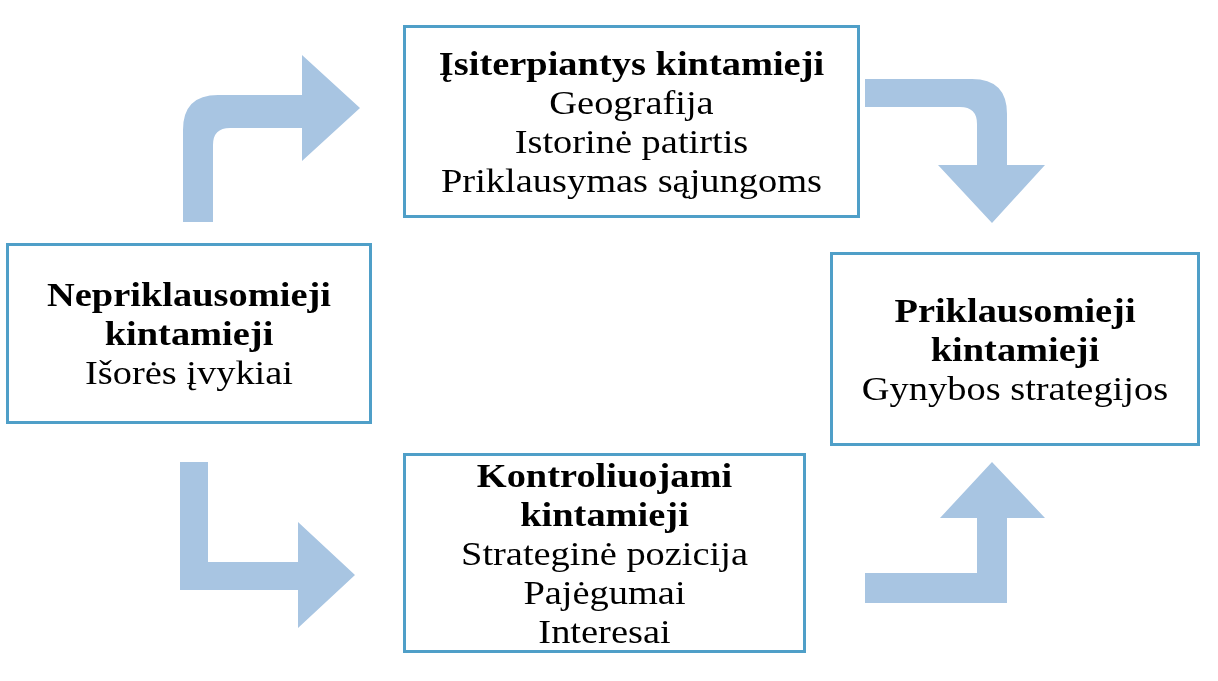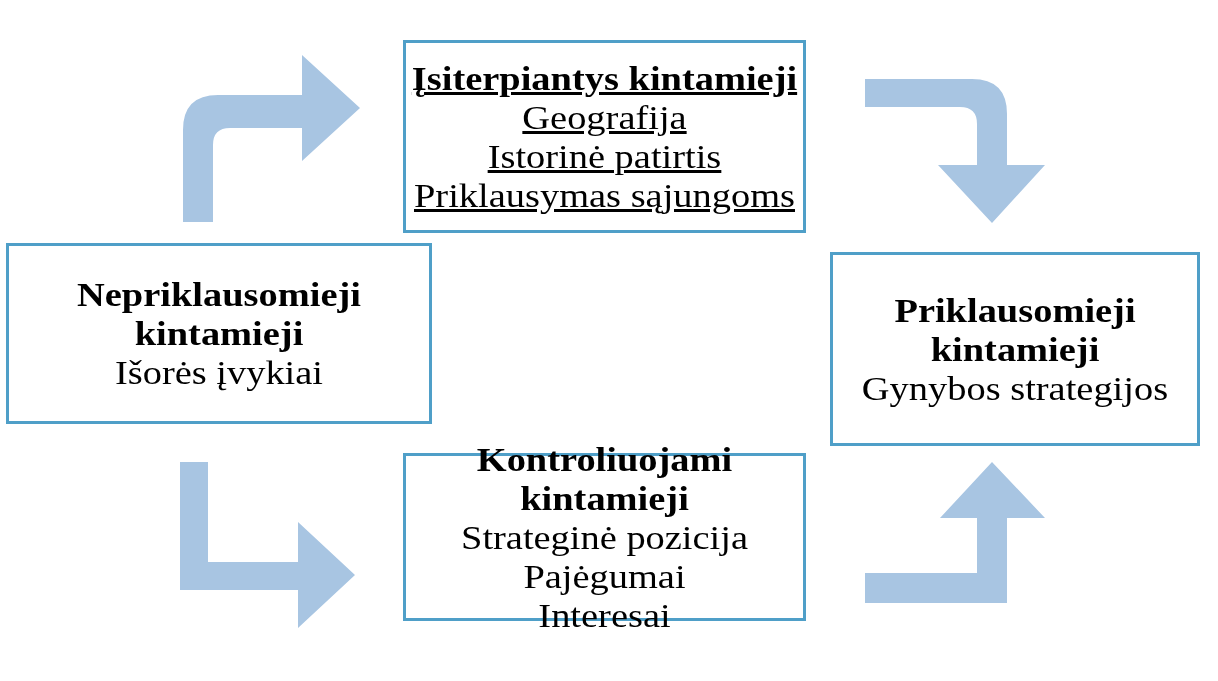--- a/index.html
+++ b/index.html
@@ -39,24 +39,24 @@
     font-size: 34px;
     line-height: 39px;
     white-space: nowrap;
   }
   .item-line {
     font-weight: normal;
     font-size: 34px;
     line-height: 39px;
     white-space: nowrap;
   }
-  .box-top    { left: 403px; top: 40px;  width: 403px; height: 193px; text-decoration: underline; }
-  .box-left   { left: 6px;   top: 243px; width: 426px; height: 181px; }
+  .box-top    { left: 403px; top: 25px;  width: 457px; height: 193px; }
+  .box-left   { left: 6px;   top: 243px; width: 366px; height: 181px; }
   .box-right  { left: 830px; top: 252px; width: 370px; height: 194px; }
-  .box-bottom { left: 403px; top: 453px; width: 403px; height: 168px; }
+  .box-bottom { left: 403px; top: 453px; width: 403px; height: 200px; }
   .arrow { position: absolute; display: block; }
   .arrow path { fill: var(--arrow-fill); stroke: none; }
   .arrow-tl { left: 183px; top: 55px; }
   .arrow-tr { left: 865px; top: 79px; }
   .arrow-bl { left: 180px; top: 462px; }
   .arrow-br { left: 865px; top: 462px; }
 </style>
 </head>
 <body>
 

